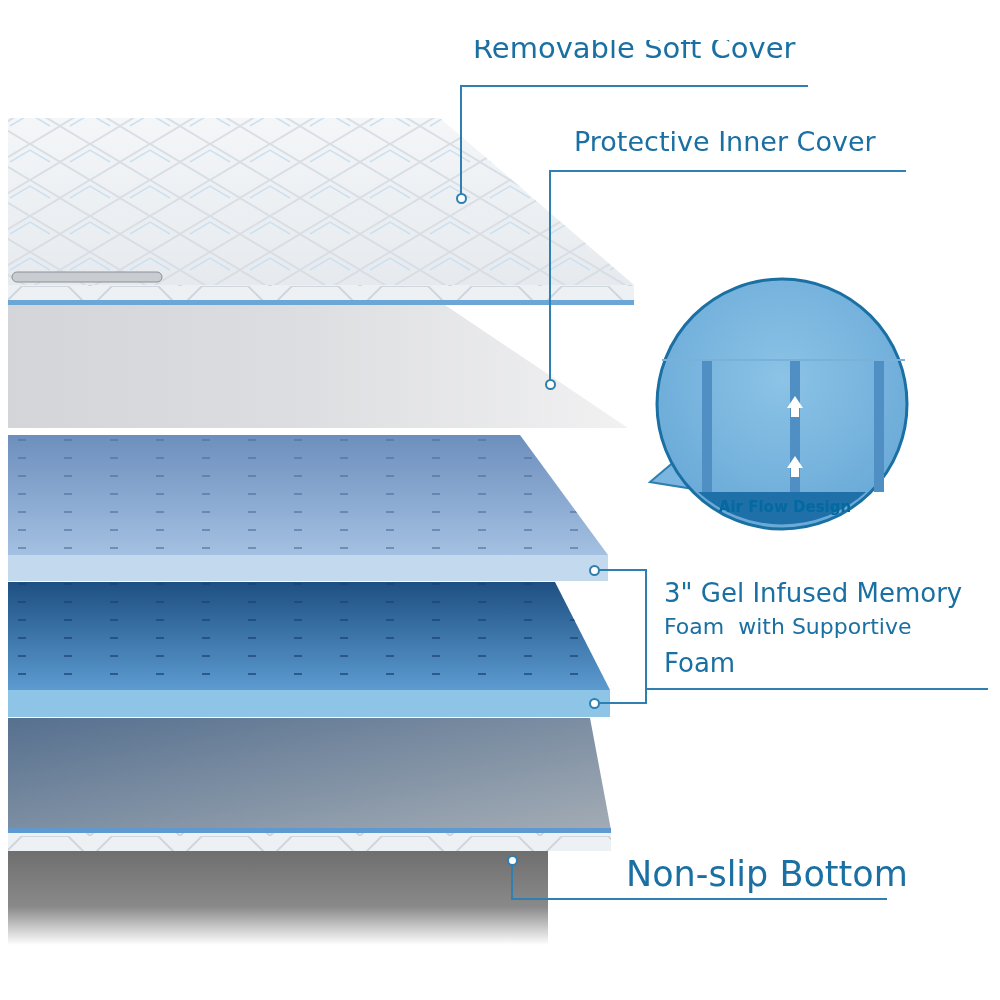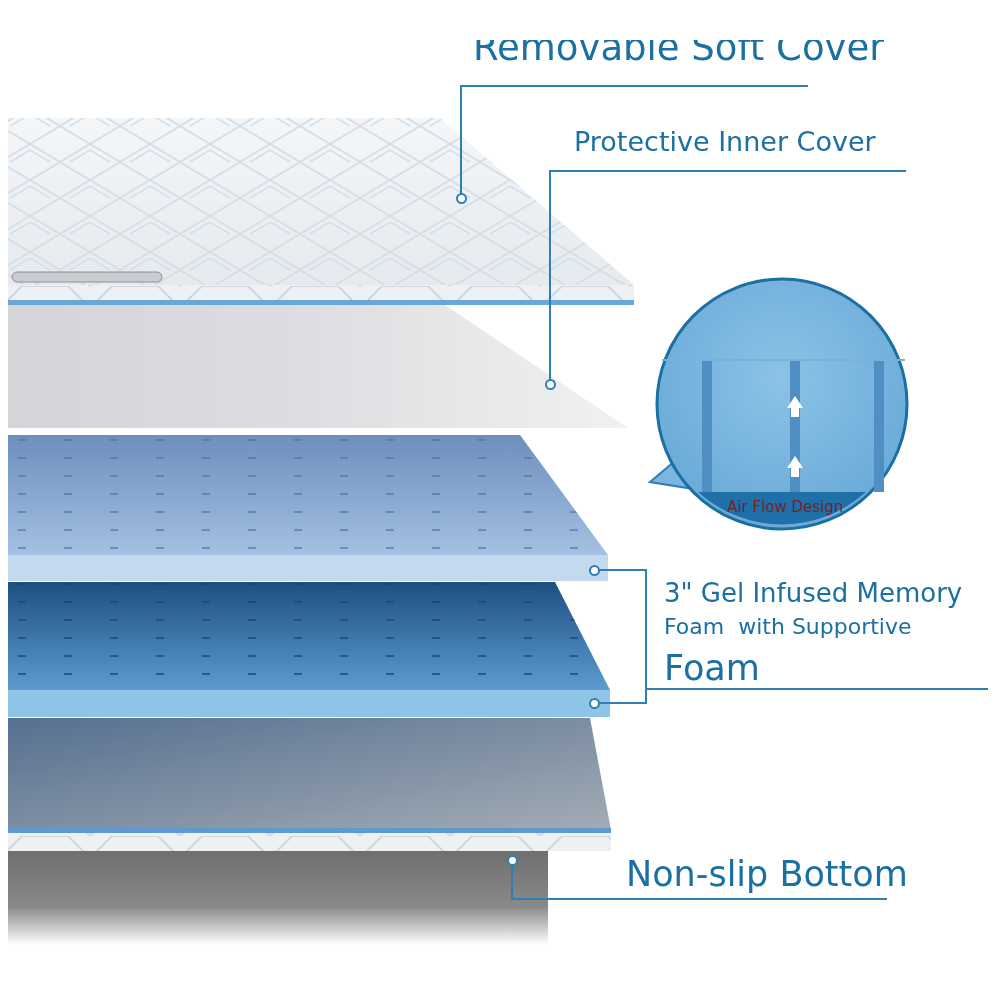--- a/index.html
+++ b/index.html
@@ -93,38 +93,38 @@
     <rect x="790" y="360" width="10" height="132" fill="#4f8fc3"></rect>
     <rect x="874" y="360" width="10" height="132" fill="#4f8fc3"></rect>
     <line x1="662" y1="360" x2="905" y2="360" stroke="#79b1da" stroke-width="2"></line>
     <polygon points="795,254 803,266 799,266 799,275 791,275 791,266 787,266" fill="#ffffff"></polygon>
     <polygon points="795,396 803,408 799,408 799,417 791,417 791,408 787,408" fill="#ffffff"></polygon>
     <polygon points="795,456 803,468 799,468 799,477 791,477 791,468 787,468" fill="#ffffff"></polygon>
     <path d="M698 492 L866 492 A125 125 0 0 1 698 492 Z" fill="#1f6fa8"></path>
   </g>
 </svg>
 
-<div class="label" style="left:473px; top:40px; font-size:37px; height:30px; overflow:hidden; line-height:16px;">Removable Soft Cover</div>
+<div class="label" style="left:473px; top:40px; font-size:29px; height:30px; overflow:hidden; line-height:16px;">Removable Soft Cover</div>
 <div class="line-h" style="left:460px; top:85px; width:348px;"></div>
 <div class="line-v" style="left:460px; top:85px; height:110px;"></div>
 <div class="dot" style="left:456px; top:193px;"></div>
 
 <div class="label" style="left:574px; top:126px; font-size:27px;text-align:right;">Protective Inner Cover</div>
 <div class="line-h" style="left:549px; top:170px; width:357px;"></div>
 <div class="line-v" style="left:549px; top:170px; height:210px;"></div>
 <div class="dot" style="left:545px; top:379px;"></div>
 
-<div class="abs" style="left:700px; top:498px; width:170px; text-align:center; color:#7f1d1d; font-size:15px;">Air Flow Design</div>
+<div class="abs" style="left:700px; top:498px; width:170px; text-align:center; color:#0369a1; font-size:15px;font-weight:bold;">Air Flow Design</div>
 
 <div class="line-h" style="left:596px; top:569px; width:50px;"></div>
 <div class="dot" style="left:589px; top:565px;"></div>
 <div class="line-v" style="left:645px; top:569px; height:134px;"></div>
 <div class="line-h" style="left:596px; top:702px; width:51px;"></div>
 <div class="dot" style="left:589px; top:698px;"></div>
 <div class="line-h" style="left:645px; top:688px; width:343px;"></div>
 <div class="label" style="left:664px; top:578px; font-size:26px;">3" Gel Infused Memory</div>
 <div class="label" style="left:664px; top:614px; font-size:22px; white-space:pre;">Foam  with Supportive</div>
-<div class="label" style="left:664px; top:648px; font-size:35px;">Foam</div>
+<div class="label" style="left:664px; top:648px; font-size:26px;">Foam</div>
 
 <div class="dot" style="left:507px; top:855px;"></div>
 <div class="line-v" style="left:511px; top:864px; height:36px;"></div>
 <div class="line-h" style="left:511px; top:898px; width:376px;"></div>
 <div class="label" style="left:626px; top:854px; font-size:35px;">Non-slip Bottom</div>
 
 </body></html>

